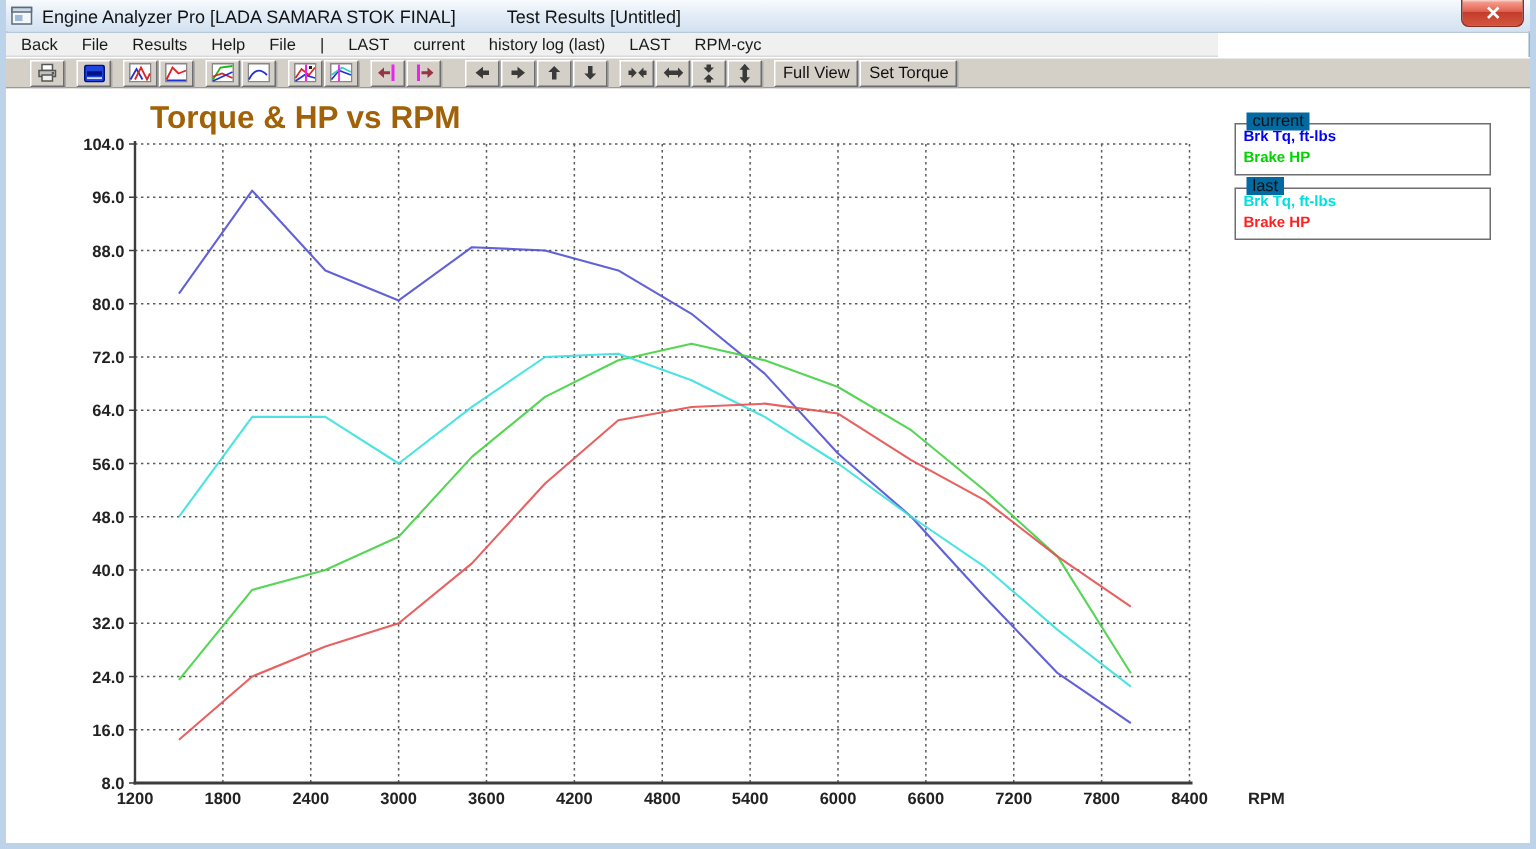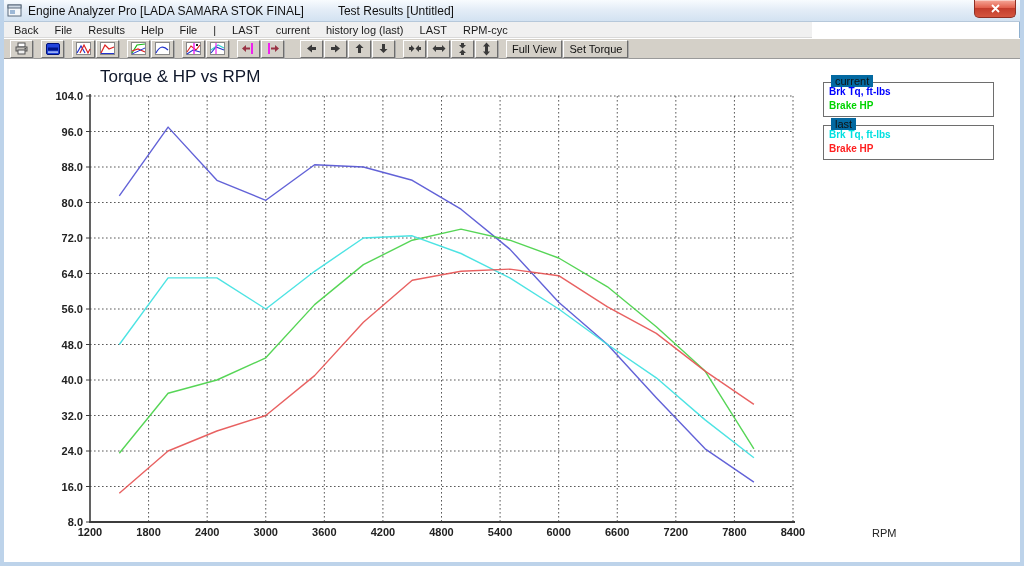--- a/index.html
+++ b/index.html
@@ -35,37 +35,37 @@
     background:#f0f0f0; border-bottom:1px solid #d9d9d9;
     display:flex; align-items:center; font-size:11px; color:#1a1a1a;
   }
   .menu-item { padding:0 8px; line-height:16px; white-space:nowrap; cursor:default; }
   .menu-item.disabled { color:#9b9b9b;margin-top:48px; }
   .menu-item:first-child { padding-left:14px; }
   
   .toolbar {
     position:absolute; left:-4px; top:38px; width:1024px; height:21px;
     background:#d4d0c8; border-bottom:1px solid #9a9a9a; border-top:1px solid #fff;
-    display:flex; align-items:center; padding-left:10px;
+    display:flex; align-items:center; padding-left:20px;
   }
   .tgroup { display:flex; margin-right:7px; }
   .tgroup.biggap { margin-left:8px; }
   .tbtn {
     width:23px; height:18px; background:#d4d0c8;
     border:1px solid; border-color:#ffffff #6d6d6d #6d6d6d #ffffff;
     box-shadow:1px 1px 0 #aaa;
     display:flex; align-items:center; justify-content:center;
     margin-right:1px; padding:0; cursor:pointer;
   }
   .tbtn.text { width:auto; padding:0 5px; font-size:11px; font-family:"Liberation Sans",sans-serif; color:#111; }
   .tbtn svg { display:block; }
   
   .content { position:absolute; left:0; top:59px; width:1016px; height:503px; background:#fff; }
-  .chart-title { position:absolute; left:96px; top:8px; font-size:17px; font-weight:normal; color:#0f172a; }
-  .rpm-label { position:absolute; left:868px; top:468px; font-size:11px; font-weight:normal; color:#222; }
+  .chart-title { position:absolute; left:96px; top:8px; font-size:21px; font-weight:bold; color:#a16207; }
+  .rpm-label { position:absolute; left:828px; top:468px; font-size:11px; font-weight:bold; color:#222; }
   .legend-box {
     position:absolute; left:819px; width:171px; border:1px solid #6e6e6e;
     padding:2px 5px 3px; background:#fff;
   }
   .legend-box .lg-title {
     position:absolute; top:-8px; left:7px; background:#0369a1; padding:0 4px;
     font-size:11px; color:#111;
   }
   .lg-item { font-size:10px; font-weight:bold; line-height:14px; white-space:nowrap; }
 </style>

